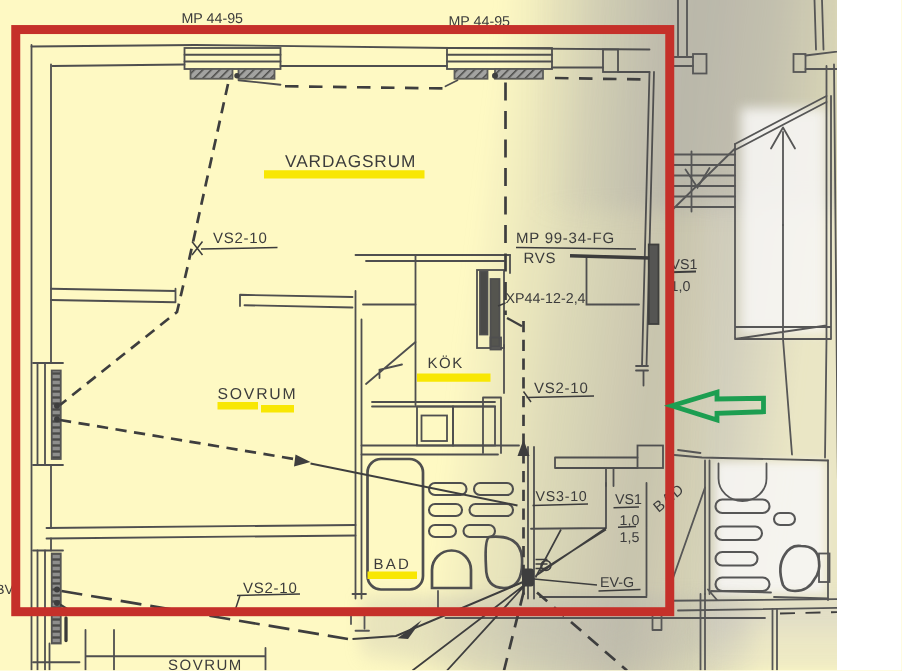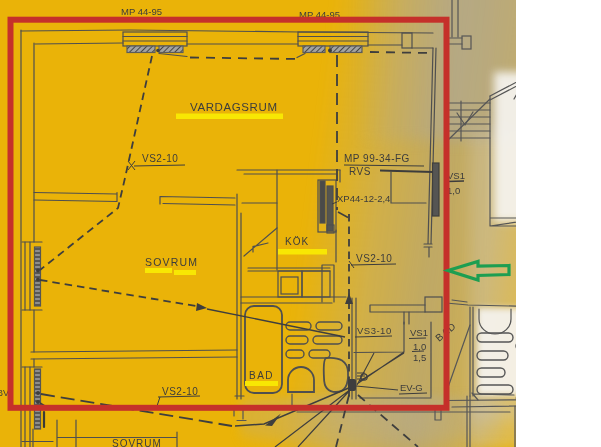--- a/index.html
+++ b/index.html
@@ -1,16 +1,16 @@
 <!DOCTYPE html>
 <html><head>
 <meta charset="utf-8">
 <style>
   html,body{margin:0;padding:0;}
-  #stage{position:relative;width:516px;height:447px;overflow:hidden;background:#eab308;font-family:"Liberation Sans", sans-serif;}
+  #stage{position:relative;width:558px;height:447px;overflow:hidden;background:#fef9c3;font-family:"Liberation Sans", sans-serif;}
   .bg{position:absolute;}
   svg{position:absolute;left:0;top:0;}
   text{fill:#3c3c3c;font-family:"Liberation Sans", sans-serif;}
 </style>
 </head>
 <body>
 <div id="stage">
 
   <div class="bg" style="left:305px;top:-30px;width:230px;height:520px;transform:rotate(7deg);transform-origin:50% 50%;background:linear-gradient(90deg, rgba(178,176,173,0) 0%, rgba(172,170,167,0.4) 30%, rgba(164,162,160,0.62) 58%, rgba(172,170,168,0.45) 80%, rgba(178,176,174,0) 100%);filter:blur(4px);"></div>
 

